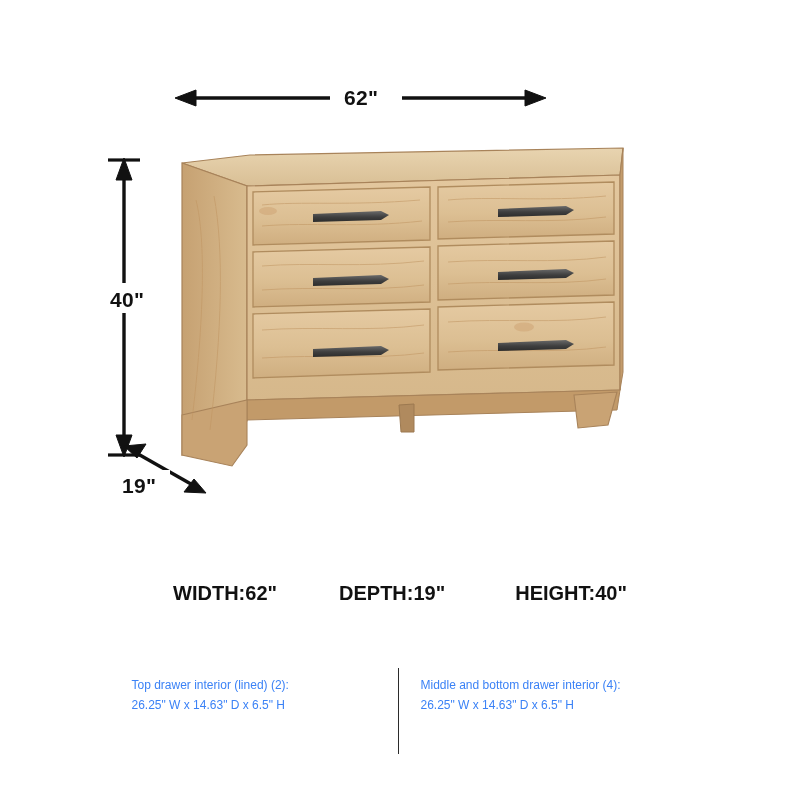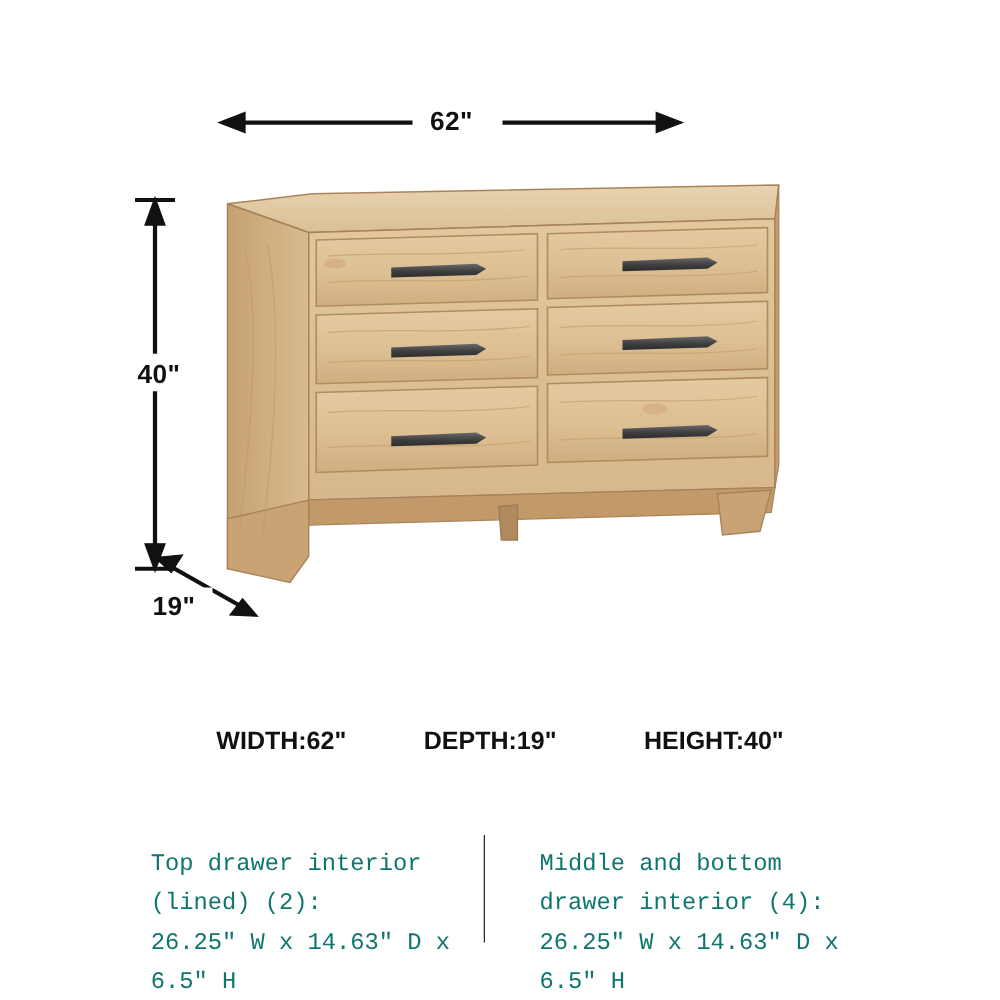--- a/index.html
+++ b/index.html
@@ -58,28 +58,27 @@
   
   .notes {
     position: absolute;
     left: 0;
     top: 676px;
     width: 800px;
     display: flex;
     justify-content: center;
   }
   .note {
-    font-size: 19px;
+    font-size: 12px;
     line-height: 1.65;
-    color: #0f766e;
+    color: #3b82f6;
     width: 248px;
-    font-family: Liberation Mono, monospace;
   }
   .note-left  { text-align: left; padding-right: 18px; }
-  .note-right { text-align: left; padding-left: 44px; }
+  .note-right { text-align: left; padding-left: 22px; }
   .note-divider {
     width: 1px;
     background: #2b2b2b;
     height: 86px;
     align-self: flex-start;
     margin-top: -8px;
   }
   .note-line { display: block; }
 </style>
 </head>

